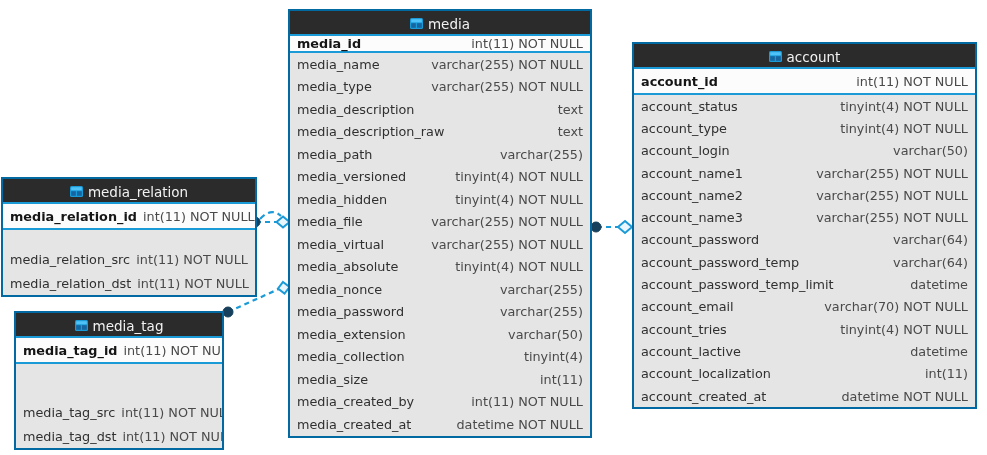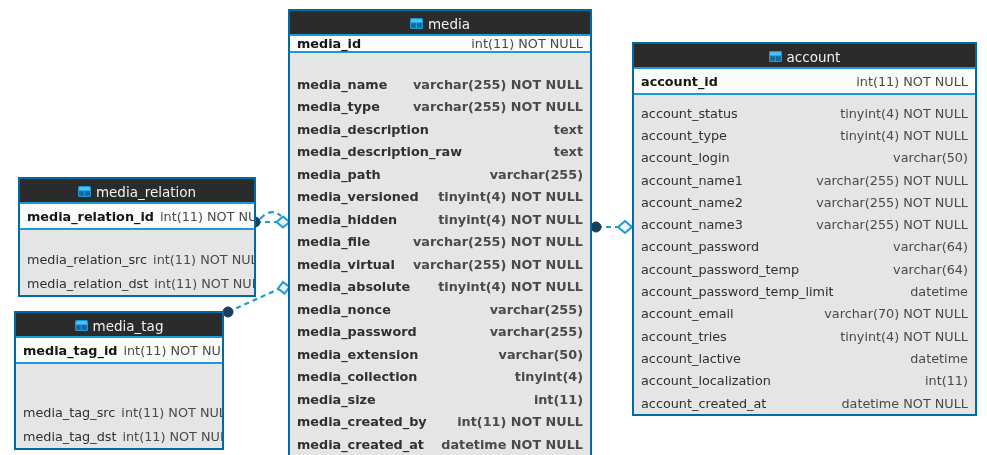--- a/index.html
+++ b/index.html
@@ -84,30 +84,30 @@
   .row.pk .col-name { font-weight: bold; color: #151515; }
 
   .col-name { text-align: left; }
   .col-type { text-align: right; color: #4a4a4a; margin-left: 12px; }
 
   .rows-body { }
 
   
   #ent-media       { left: 288px; top: 9px;   width: 304px; }
   #ent-account     { left: 632px; top: 42px;  width: 345px; }
-  #ent-media_relation { left: 18px; top: 177px; width: 238px; }
+  #ent-media_relation { left: 1px; top: 177px; width: 256px; }
   #ent-media_tag   { left: 14px;  top: 311px; width: 210px; }
 
   #ent-media .row       { height: 22.5px; }
   #ent-media .row.pk    { height: 17px; }
-  #ent-media .rows-body { padding-top: 20px; font-weight: bold; }
+  #ent-media .rows-body { padding-top: 0; }
 
   #ent-account .row       { height: 22.3px; gap: 8px; }
   #ent-account .row.pk    { height: 26px; }
-  #ent-account .rows-body { padding-top: 7px; }
+  #ent-account .rows-body { padding-top: 0; }
 
   #ent-media_relation .row    { height: 24px; }
   #ent-media_relation .row.pk { height: 26px; }
   #ent-media_relation .rows-body { padding-top: 17px; }
 
   #ent-media_tag .row    { height: 24px; }
   #ent-media_tag .row.pk { height: 26px; }
   #ent-media_tag .rows-body { padding-top: 3px; margin-top: 33px; }
 
   #ent-media_relation .col-type,

